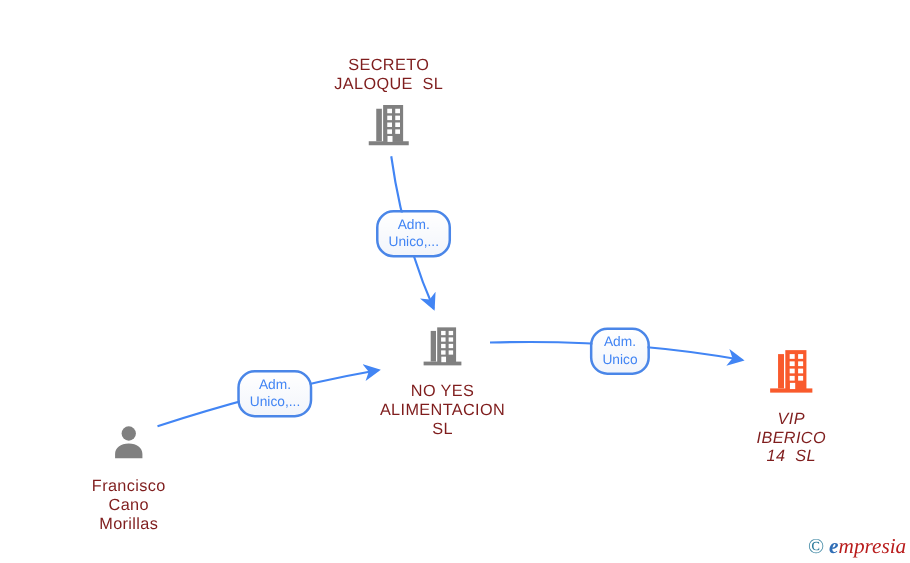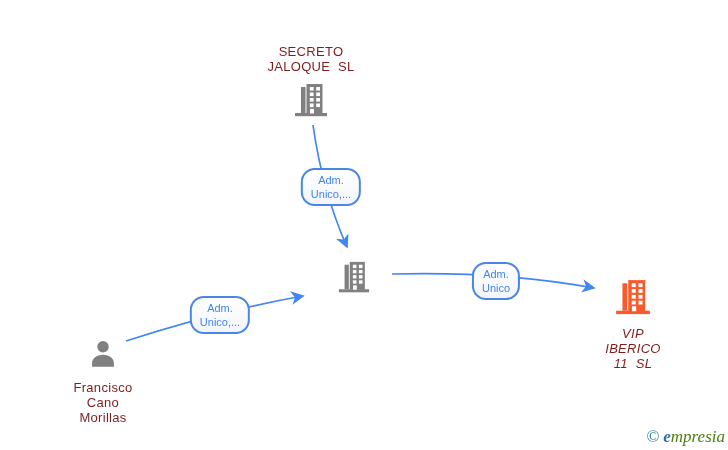--- a/index.html
+++ b/index.html
@@ -70,21 +70,21 @@
     right: 3px;
     bottom: 3px;
     font-family: "Liberation Serif", "DejaVu Serif", serif;
     font-style: italic;
     font-size: 17px;
     line-height: 20px;
     white-space: nowrap;
   }
   .copyright .c-sym { color: #2e7d9c; font-style: normal; margin-right: 4px; }
   .copyright .brand-e { color: #2f6db5; font-weight: bold; }
-  .copyright .brand-rest { color: #4d7c0f; }
+  .copyright .brand-rest { color: #b91c1c; }
 </style>
 </head>
 <body>
 
 <div class="canvas">
 
   <svg class="edges" viewBox="0 0 728 450">
     <defs>
       <marker id="arrowhead" viewBox="0 0 8 8" refX="7" refY="4" markerWidth="8" markerHeight="8" orient="auto">
         <path d="M0,0 L8,4 L0,8 L2.2,4 Z" fill="#4285f4"></path>
@@ -136,20 +136,25 @@
           <rect x="16.8" y="10.5" width="3.8" height="3.6"></rect>
             <rect x="23.2" y="10.5" width="3.8" height="3.6"></rect>
           <rect x="16.8" y="16" width="3.8" height="3.6"></rect>
             <rect x="23.2" y="16" width="3.8" height="3.6"></rect>
           <rect x="16.8" y="21.5" width="3.8" height="3.6"></rect>
             <rect x="23.2" y="21.5" width="3.8" height="3.6"></rect>
           <rect x="17" y="26.8" width="4" height="4.7"></rect>
         </g>
       </svg>
     </span>
+    <div class="caption">
+      <span>NO YES</span>
+      <span>ALIMENTACION</span>
+      <span>SL</span>
+    </div>
   </div>
 
   <div class="node node-vip">
     <span class="icon icon-building-orange">
       <svg width="38" height="38" viewBox="0 0 36 36">
         <g fill="currentColor">
           <rect x="2" y="31" width="32" height="3.2"></rect>
           <rect x="8" y="5" width="4.5" height="26"></rect>
           <rect x="13.5" y="2" width="16" height="29.5"></rect>
         </g>
@@ -162,21 +167,21 @@
             <rect x="23.2" y="16" width="3.8" height="3.6"></rect>
           <rect x="16.8" y="21.5" width="3.8" height="3.6"></rect>
             <rect x="23.2" y="21.5" width="3.8" height="3.6"></rect>
           <rect x="17" y="26.8" width="4" height="4.7"></rect>
         </g>
       </svg>
     </span>
     <div class="caption">
       <span>VIP</span>
       <span>IBERICO</span>
-      <span>11  SL</span>
+      <span>14  SL</span>
     </div>
   </div>
 
   <div class="node node-francisco">
     <span class="icon icon-person">
       <svg width="32" height="32" viewBox="0 0 24 24">
         <g fill="currentColor">
           <circle cx="12" cy="6.6" r="4.3"></circle>
           <path d="M12 12.6 c-4.9 0 -8.2 2.7 -8.2 6.3 V21.5 h16.4 v-2.6 c0 -3.6 -3.3 -6.3 -8.2 -6.3 z"></path>
         </g>

